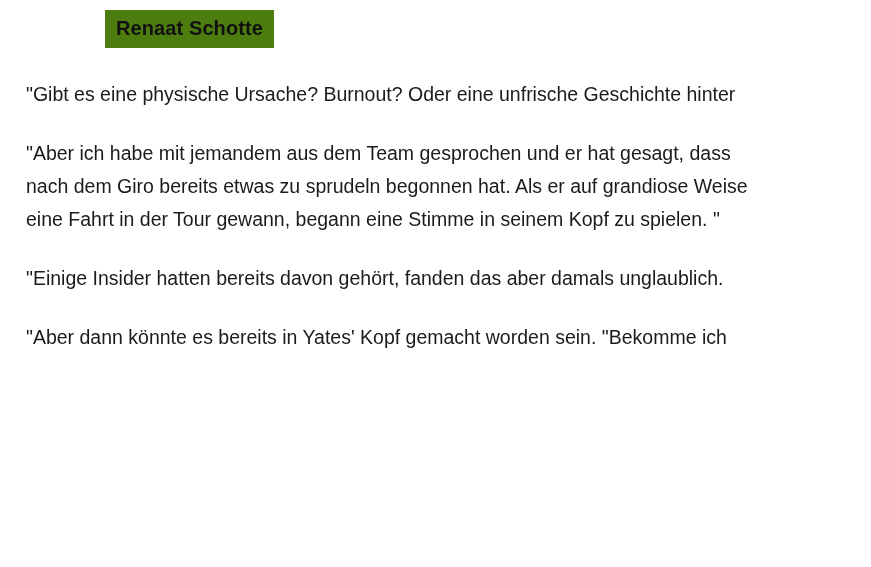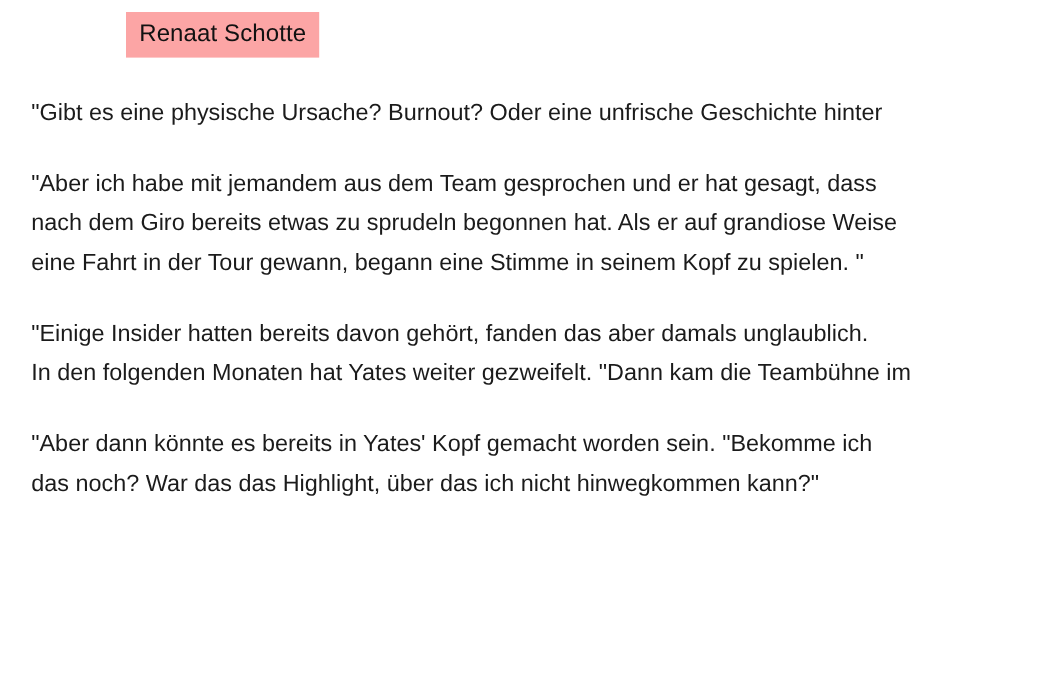--- a/index.html
+++ b/index.html
@@ -19,23 +19,23 @@
     width: 871px;
     height: 567px;
     box-sizing: border-box;
   }
   .highlight-row {
     padding-top: 10px;
     padding-left: 105px;
   }
   .author-highlight {
     display: inline-block;
-    background: #fca5a5;
+    background: #4d7c0f;
     color: #111111;
-    font-weight: normal;
+    font-weight: bold;
     font-size: 20px;
     line-height: 1.45;
     padding: 4px 11px 5px 11px;
     letter-spacing: 0.1px;
   }
   .article-body {
     padding: 0 26px 0 26px;
     margin-top: 30px;
   }
   .para {
@@ -68,22 +68,20 @@
     </p>
 
     <p class="para">
       <span class="line">"Aber ich habe mit jemandem aus dem Team gesprochen und er hat gesagt, dass</span>
       <span class="line">nach dem Giro bereits etwas zu sprudeln begonnen hat. Als er auf grandiose Weise</span>
       <span class="line">eine Fahrt in der Tour gewann, begann eine Stimme in seinem Kopf zu spielen. "</span>
     </p>
 
     <p class="para">
       <span class="line">"Einige Insider hatten bereits davon gehört, fanden das aber damals unglaublich.</span>
-      <span class="line">In den folgenden Monaten hat Yates weiter gezweifelt. "Dann kam die Teambühne im</span>
     </p>
 
     <p class="para">
       <span class="line">"Aber dann könnte es bereits in Yates' Kopf gemacht worden sein. "Bekomme ich</span>
-      <span class="line">das noch? War das das Highlight, über das ich nicht hinwegkommen kann?"</span>
     </p>
 
   </div>
 </div>
 
 </body></html>

